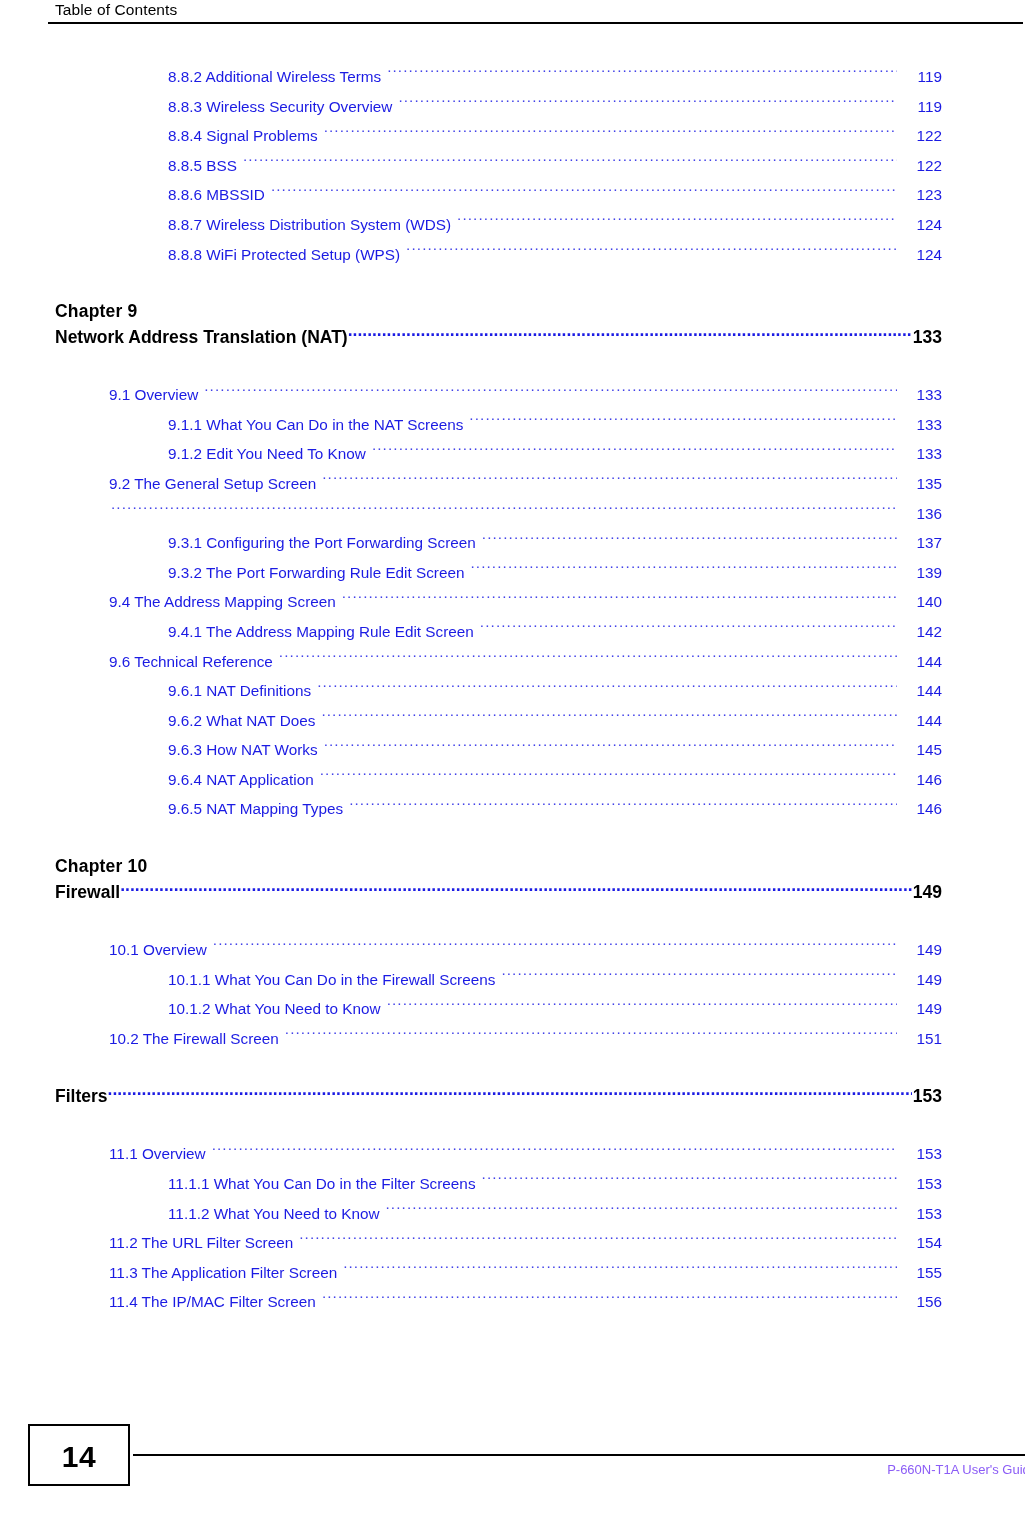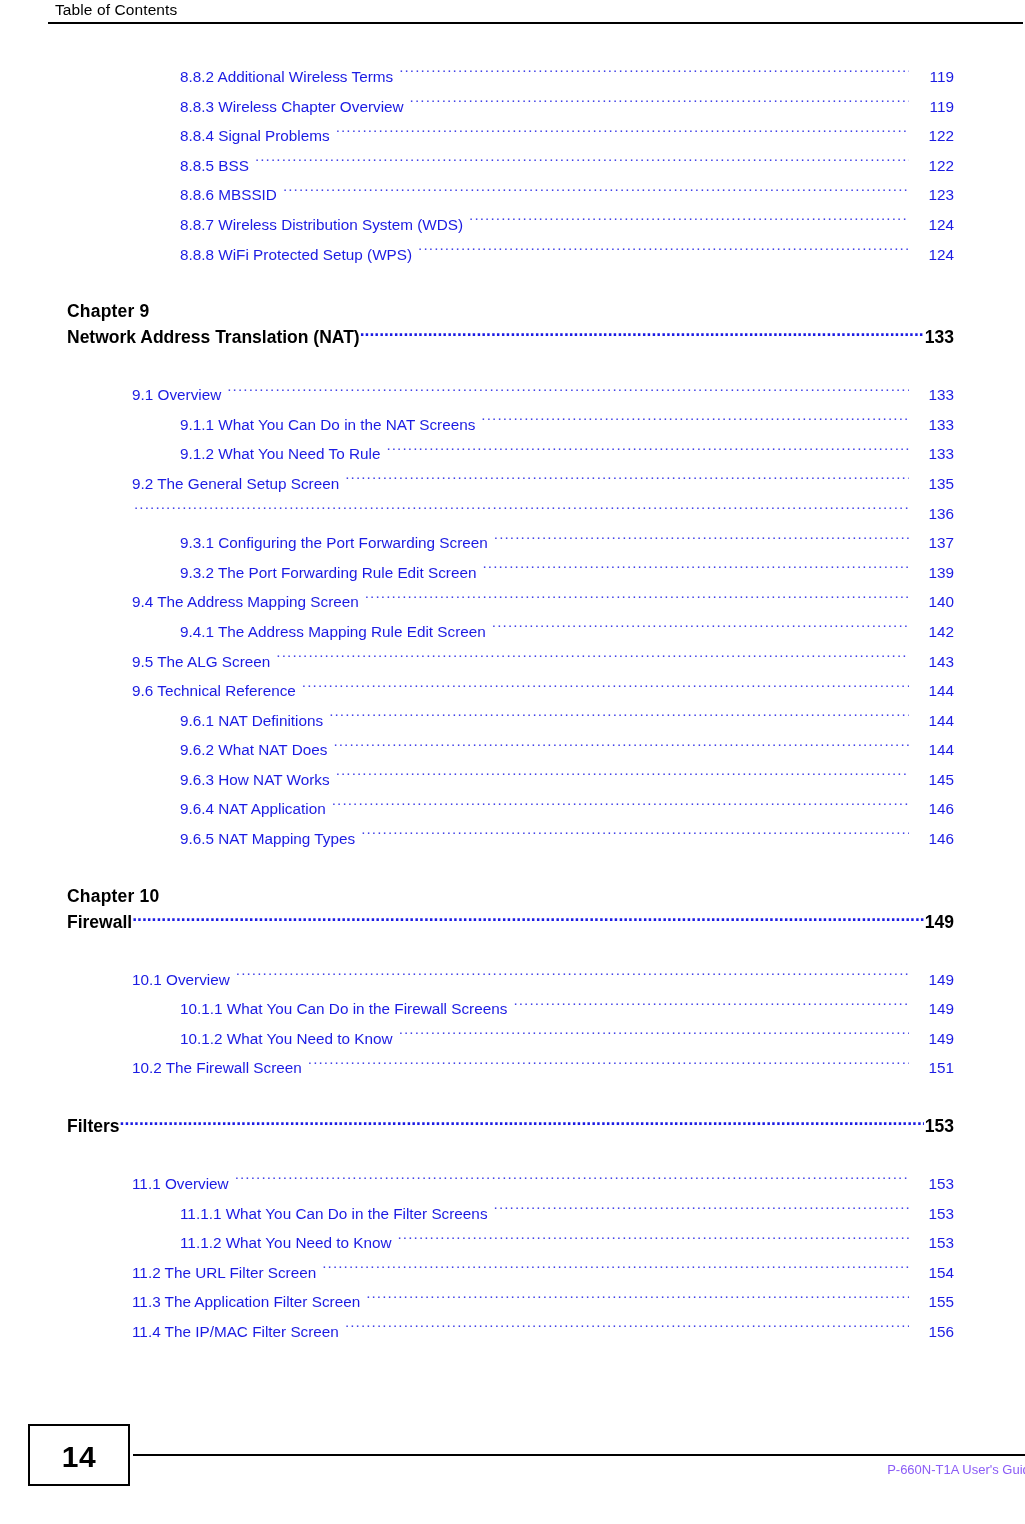--- a/index.html
+++ b/index.html
@@ -39,36 +39,36 @@
     left: 48px;
     top: 22px;
     width: 975px;
     height: 1.6px;
     background: #000000;
   }
 
   
   .toc {
     position: absolute;
-    left: 16px;
+    left: 4px;
     top: 62px;
     width: 956px;
   }
 
   .toc-row {
     position: relative;
     height: 29.6px;
     line-height: 29.6px;
     white-space: nowrap;
     color: #1b1be3;
     font-size: 15.3px;
   }
 
   
-  .lvl-2 { padding-left: 105px; margin-left: 11px; }
+  .lvl-2 { padding-left: 105px; }
   .lvl-3 { padding-left: 164px; }
 
   .toc-row .row-inner {
     display: flex;
     align-items: baseline;
     width: 100%;
   }
 
   .toc-label {
     flex: 0 0 auto;
@@ -215,21 +215,21 @@
 <div class="toc" id="toc-root">
     <div class="toc-row lvl-3">
       <div class="row-inner">
         <span class="toc-label">8.8.2 Additional Wireless Terms</span>
         <span class="toc-leader"></span>
         <span class="toc-page">119</span>
       </div>
     </div>
     <div class="toc-row lvl-3">
       <div class="row-inner">
-        <span class="toc-label">8.8.3 Wireless Chapter Overview </span>
+        <span class="toc-label">8.8.3 Wireless Security Overview </span>
         <span class="toc-leader"></span>
         <span class="toc-page">119</span>
       </div>
     </div>
     <div class="toc-row lvl-3">
       <div class="row-inner">
         <span class="toc-label">8.8.4 Signal Problems</span>
         <span class="toc-leader"></span>
         <span class="toc-page">122</span>
       </div>
@@ -281,21 +281,21 @@
     </div>
     <div class="toc-row lvl-3">
       <div class="row-inner">
         <span class="toc-label">9.1.1 What You Can Do in the NAT Screens</span>
         <span class="toc-leader"></span>
         <span class="toc-page">133</span>
       </div>
     </div>
     <div class="toc-row lvl-3">
       <div class="row-inner">
-        <span class="toc-label">9.1.2 What You Need To Rule </span>
+        <span class="toc-label">9.1.2 Edit You Need To Know </span>
         <span class="toc-leader"></span>
         <span class="toc-page">133</span>
       </div>
     </div>
     <div class="toc-row lvl-2">
       <div class="row-inner">
         <span class="toc-label">9.2 The General Setup Screen </span>
         <span class="toc-leader"></span>
         <span class="toc-page">135</span>
       </div>
@@ -325,27 +325,20 @@
         <span class="toc-label">9.4 The Address Mapping Screen </span>
         <span class="toc-leader"></span>
         <span class="toc-page">140</span>
       </div>
     </div>
     <div class="toc-row lvl-3">
       <div class="row-inner">
         <span class="toc-label">9.4.1 The Address Mapping Rule Edit Screen </span>
         <span class="toc-leader"></span>
         <span class="toc-page">142</span>
-      </div>
-    </div>
-    <div class="toc-row lvl-2">
-      <div class="row-inner">
-        <span class="toc-label">9.5 The ALG Screen </span>
-        <span class="toc-leader"></span>
-        <span class="toc-page">143</span>
       </div>
     </div>
     <div class="toc-row lvl-2">
       <div class="row-inner">
         <span class="toc-label">9.6 Technical Reference </span>
         <span class="toc-leader"></span>
         <span class="toc-page">144</span>
       </div>
     </div>
     <div class="toc-row lvl-3">

